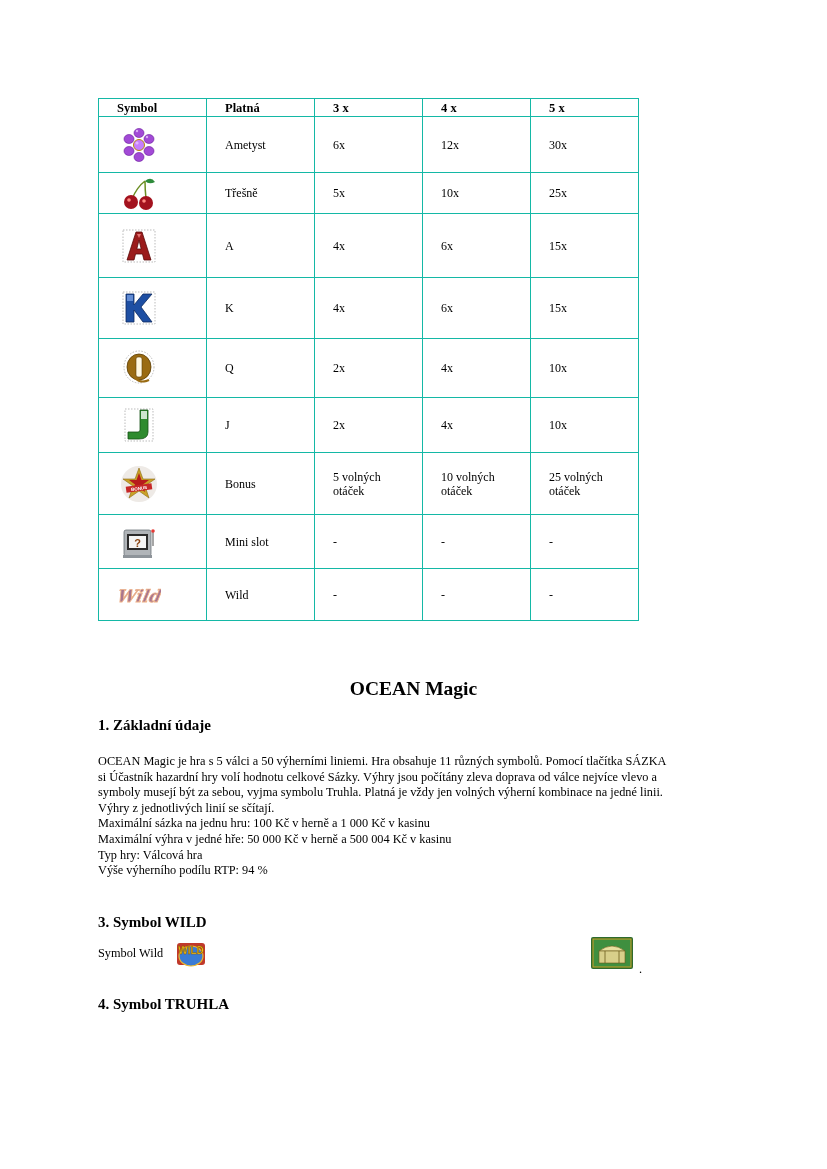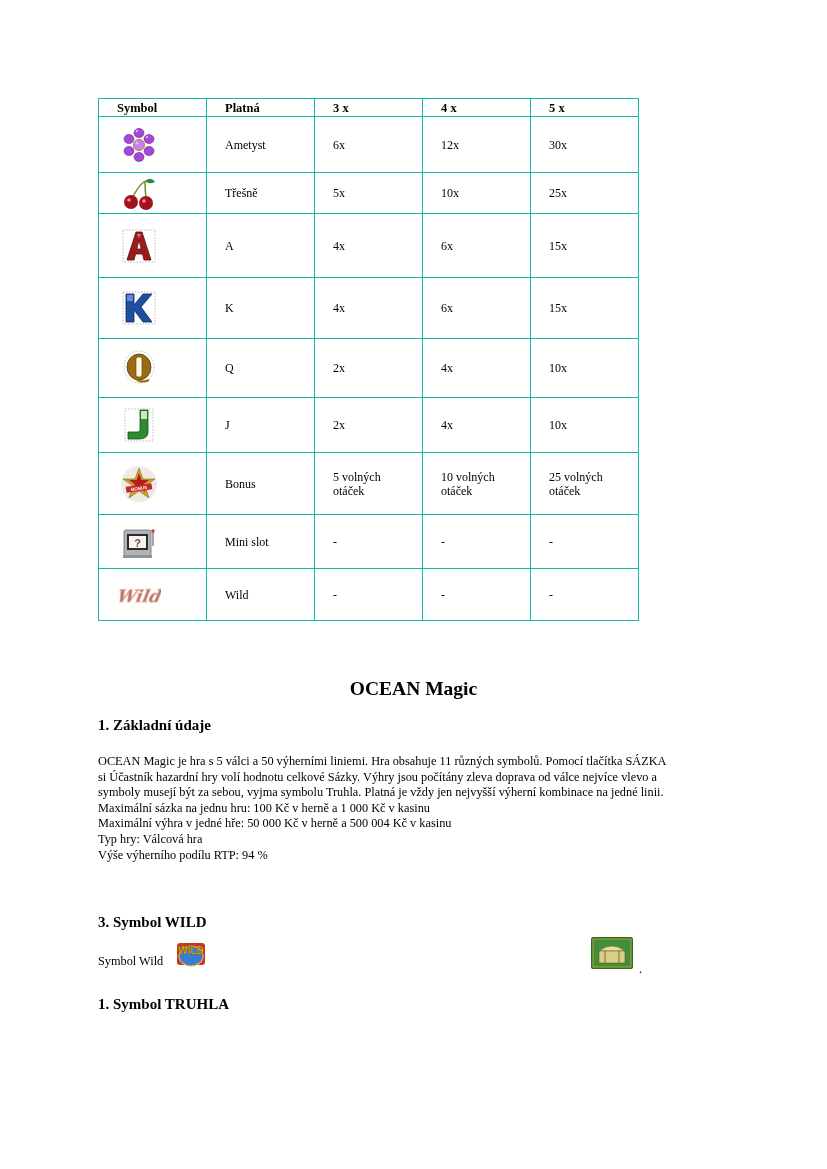--- a/index.html
+++ b/index.html
@@ -181,44 +181,45 @@
   </tbody>
 </table>
 
 <div class="title">OCEAN Magic</div>
 
 <div class="h2" style="top:717px">1. Základní údaje</div>
 
 <div class="para">
   <div>OCEAN Magic je hra s 5 válci a 50 výherními liniemi. Hra obsahuje 11 různých symbolů. Pomocí tlačítka SÁZKA</div>
   <div>si Účastník hazardní hry volí hodnotu celkové Sázky. Výhry jsou počítány zleva doprava od válce nejvíce vlevo a</div>
-  <div>symboly musejí být za sebou, vyjma symbolu Truhla. Platná je vždy jen nejvyšší výherní kombinace na jedné linii.</div>
+  <div>symboly musejí být za sebou, vyjma symbolu Truhla. Platná je vždy jen volných výherní kombinace na jedné linii.</div>
+  <div>Výhry z jednotlivých linií se sčítají.</div>
   <div>Maximální sázka na jednu hru: 100 Kč v herně a 1 000 Kč v kasinu</div>
   <div>Maximální výhra v jedné hře: 50 000 Kč v herně a 500 004 Kč v kasinu</div>
   <div>Typ hry: Válcová hra</div>
   <div>Výše výherního podílu RTP: 94 %</div>
 </div>
 
 <div class="h2" style="top:914px">3. Symbol WILD</div>
 
 <div class="wild-line">
-  <span style="left:0; top:19px">Symbol Wild</span>
+  <span style="left:0; top:11px">Symbol Wild</span>
   <span style="left:76px; top:4px; width:34px; height:30px">
     <svg viewBox="0 0 34 30" width="34" height="30">
       <rect x="3" y="4" width="28" height="22" rx="3" fill="#c0392b"></rect>
       <ellipse cx="17" cy="17" rx="12" ry="10" fill="#3a7bd5" stroke="#e8b730" stroke-width="1.2"></ellipse>
       <text x="17" y="15" font-size="10" fill="#f5c518" stroke="#8b5a00" stroke-width="0.5" text-anchor="middle" font-family="Liberation Sans, sans-serif" font-weight="bold">WILD</text>
     </svg>
   </span>
   <span style="left:493px; top:2px; width:42px; height:32px">
     <svg viewBox="0 0 42 32" width="42" height="32">
       <rect x="0" y="0" width="42" height="32" rx="2" fill="#2e6b2e"></rect>
       <rect x="2" y="2" width="38" height="28" fill="#3f8f3f" stroke="#c9a227" stroke-width="1"></rect>
       <path d="M8 14 Q21 4 34 14 Z" fill="#e8e0a0" stroke="#6b5a1a" stroke-width="0.6"></path>
       <rect x="8" y="14" width="26" height="12" fill="#d8cf8a" stroke="#6b5a1a" stroke-width="0.6"></rect>
       <line x1="14" y1="14" x2="14" y2="26" stroke="#6b5a1a" stroke-width="0.8"></line>
       <line x1="28" y1="14" x2="28" y2="26" stroke="#6b5a1a" stroke-width="0.8"></line>
     </svg>
   </span>
   <span style="left:541px; top:27px">.</span>
 </div>
 
-<div class="h2" style="top:996px">1. Symbol TRUHLA</div>
+<div class="h2" style="top:996px">4. Symbol TRUHLA</div>
 
 </body></html>

